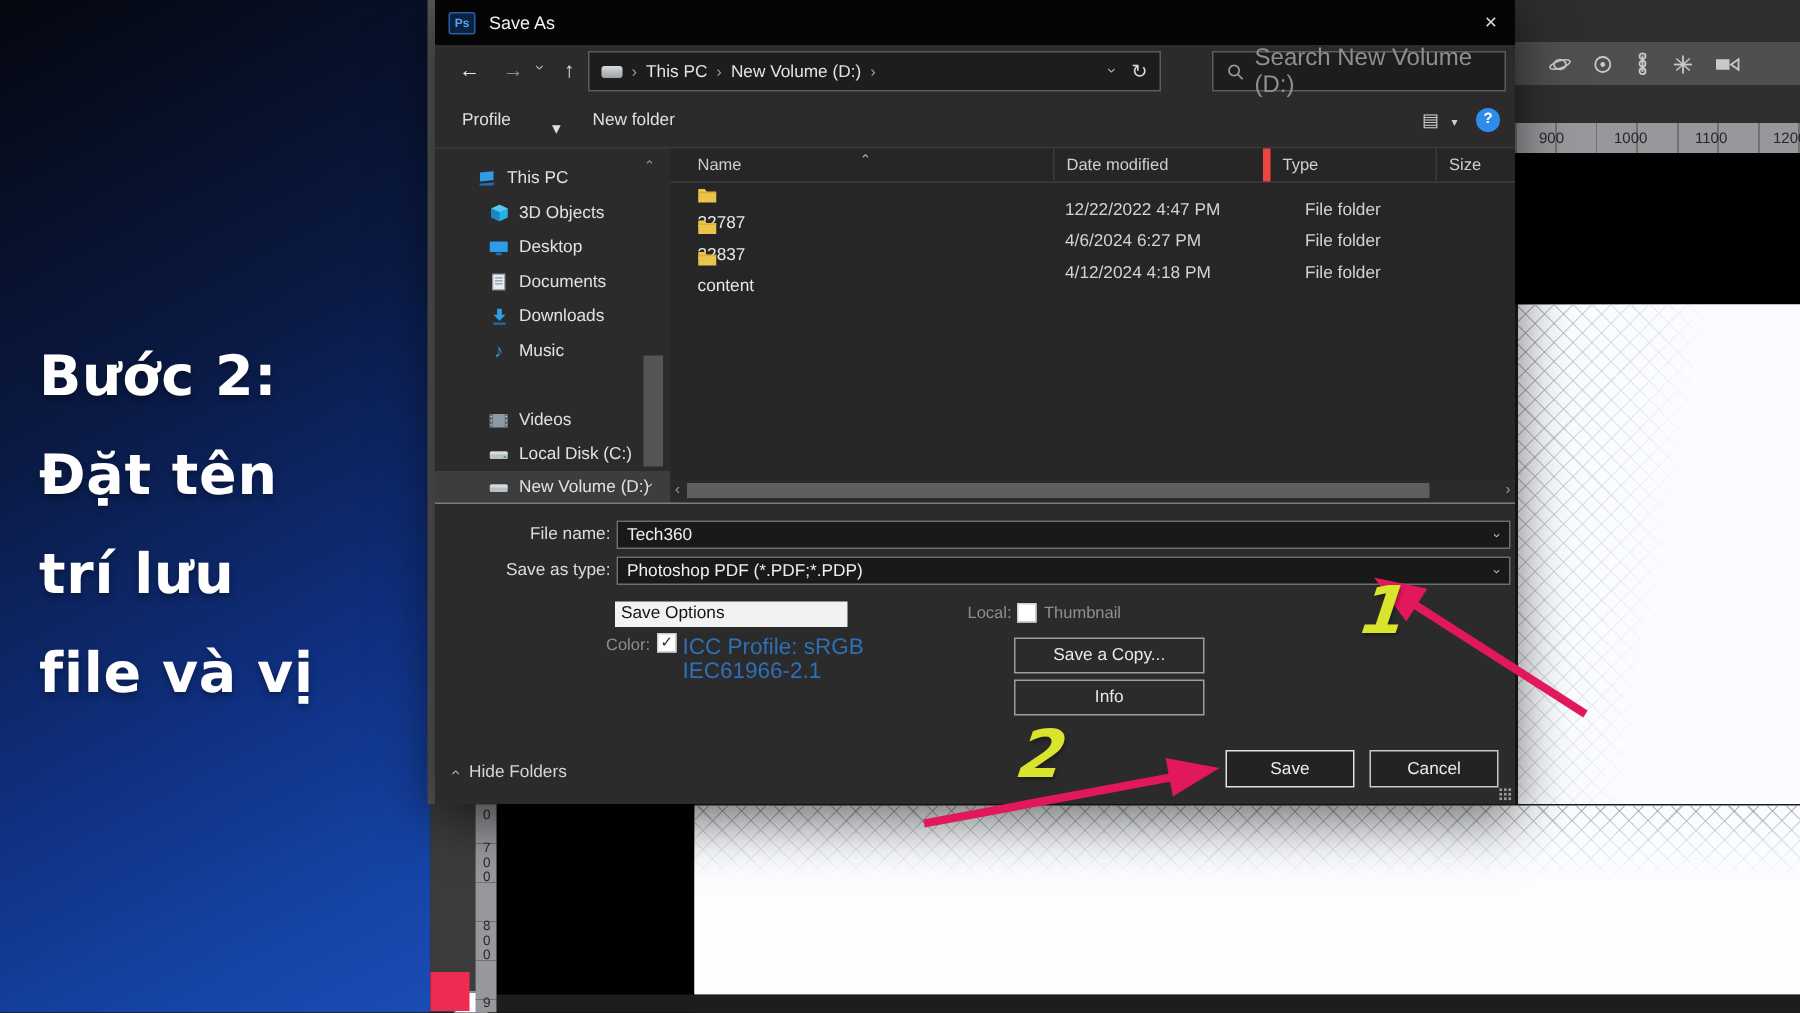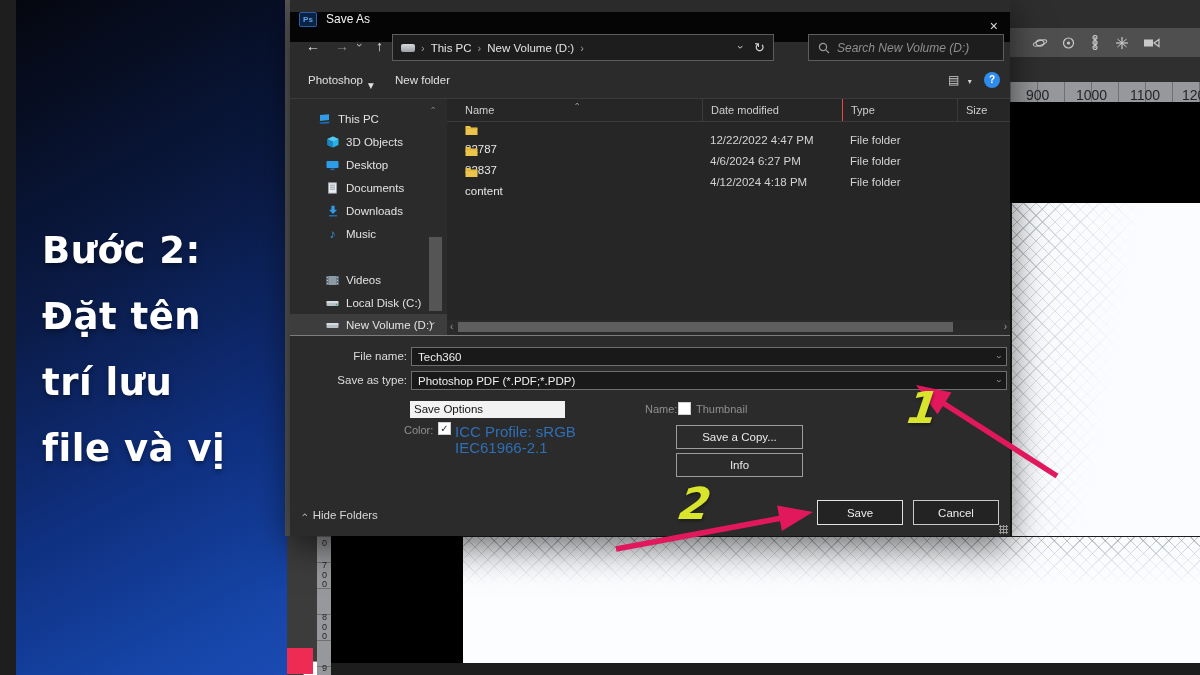--- a/index.html
+++ b/index.html
@@ -2,37 +2,37 @@
 <html><head>
 <meta charset="utf-8">
 <style>
   * { margin:0; padding:0; box-sizing:border-box; }
   body { background:#111; }
   .screen { position:relative; width:1200px; height:675px; overflow:hidden;
             font-family:"Liberation Sans", sans-serif; background:#1e1e1e; color:#e6e6e6; }
   .abs { position:absolute; }
 
   
-  .blue-panel { left:16px; top:0; width:287px; height:675px;
+  .blue-panel { left:0; top:0; width:287px; height:675px;
     background:linear-gradient(152deg,#05070f 0%,#0a1a44 38%,#0f2f7e 66%,#1544a6 88%,#1b4cb4 100%); }
   .step-text { left:26px; top:218px; width:250px; }
   .step-line { display:block; font-family:"DejaVu Sans", sans-serif; font-weight:800;
     font-size:37px; line-height:66px; color:#ffffff; letter-spacing:.5px;
     text-shadow:0 3px 5px rgba(0,0,0,.35); white-space:nowrap; }
 
   
   .ps-sliver { left:285px; top:0; width:5px; height:536px; background:#595959; }
   .ps-topbar1 { left:1010px; top:0; width:190px; height:28px; background:#2e2e2e; }
   .ps-optionsbar { left:1010px; top:28px; width:190px; height:29px; background:#4f4f4f;
     display:flex; align-items:center; gap:13px; padding-left:22px; }
   .ps-optionsbar svg { display:block; }
   .ps-topbar2 { left:1010px; top:57px; width:190px; height:25px; background:#2f2f2f; }
   .ruler-h { left:1010px; top:82px; width:190px; height:20px; background:#97989b;
     background-image:repeating-linear-gradient(to right, rgba(40,40,40,.35) 0 1px, transparent 1px 27px); }
-  .ruler-h .tick { position:absolute; top:5px; font-size:14px; color:#26262a; }
+  .ruler-h .tick { position:absolute; top:5px; font-size:10px; color:#26262a; }
   .canvas-black-right { left:1010px; top:102px; width:190px; height:101px; background:#000; }
 
   .crosshatch { background-color:#fafbfd;
     background-image:
       repeating-linear-gradient(45deg, rgba(125,132,145,.5) 0 1px, transparent 1px 9px),
       repeating-linear-gradient(-45deg, rgba(125,132,145,.5) 0 1px, transparent 1px 9px); }
   .canvas-right { left:1012px; top:203px; width:188px; height:333px; }
   .canvas-right .fade { position:absolute; inset:0;
     background:linear-gradient(100deg, rgba(250,252,255,0) 0px, rgba(250,252,255,.55) 55px, #fafcff 130px); }
   .canvas-bottom { left:463px; top:537px; width:737px; height:126px; }
@@ -46,42 +46,42 @@
     background-image:repeating-linear-gradient(to bottom, rgba(40,40,40,.35) 0 1px, transparent 1px 26px); }
   .vtick { position:absolute; left:3px; width:9px; font-size:9px; line-height:9.5px;
     color:#26262a; word-break:break-all; text-align:center; }
 
   .swatch-bg-big { left:303px; top:661px; width:22px; height:22px; background:#fff; border:1px solid #888; }
   .swatch-fg-big { left:287px; top:648px; width:26px; height:26px; background:#ee2b52; }
 
   
   .dialog { left:290px; top:0; width:720px; height:536px; background:#2b2b2b;
     box-shadow:0 10px 34px rgba(0,0,0,.6); font-size:11.5px; }
-  .titlebar { position:absolute; left:0; top:12px; width:720px; height:30px; background:#050505;
-    display:flex; }
+  .titlebar { position:absolute; left:0; top:0; width:720px; height:30px; background:#050505;
+    display:flex; align-items:center; }
   .ps-badge { margin-left:9px; width:18px; height:15px; background:#0b2342; border:1px solid #2a5ea8;
     border-radius:2px; color:#5ea3ef; font-size:8px; font-weight:bold; text-align:center; line-height:13px; }
   .title-text { margin-left:9px; font-size:12px; color:#f1f1f1; }
   .close-x { position:absolute; right:12px; top:6px; font-size:14px; color:#dcdcdc; cursor:default; }
 
   .navrow { position:absolute; left:0; top:30px; width:720px; height:35px; }
   .navbtn { position:absolute; top:8px; font-size:14px; color:#e8e8e8; }
   .chev { display:inline-block; color:#b9b9b9; }
   .rot-down { transform:rotate(90deg); }
   .rot-up { transform:rotate(-90deg); }
   .addressbar { position:absolute; left:102px; top:4px; width:382px; height:27px; background:#1d1d1d;
     border:1px solid #5c5c5c; display:flex; align-items:center; font-size:11.5px; color:#e3e3e3; }
   .crumb-sep { color:#9f9f9f; font-size:11px; margin:0 6px; }
   .drive-mini { width:14px; height:8px; margin-left:8px; background:linear-gradient(#d7dade,#9aa0a6);
     border-radius:2px; }
   .addr-right { position:absolute; right:30px; top:6px; }
   .refresh { position:absolute; right:8px; top:5px; font-size:13px; color:#d7d7d7; }
   .searchbox { position:absolute; left:518px; top:4px; width:196px; height:27px; background:#1d1d1d;
     border:1px solid #5c5c5c; display:flex; align-items:center; gap:7px; padding-left:9px; }
-  .search-ph { color:#8f8f8f; font-size:12px;font-style:italic; }
+  .search-ph { color:#8f8f8f; font-size:16px; }
 
   .toolrow { position:absolute; left:0; top:65px; width:720px; height:34px; border-bottom:1px solid #3a3a3a; }
   .toolrow .lbl { position:absolute; top:9px; color:#e0e0e0; font-size:11.5px; }
   .caret { font-size:8px; color:#cfcfcf; margin-left:5px; }
   .viewicon { position:absolute; left:658px; top:8px; color:#cfcfcf; font-size:12px; }
   .help-circle { position:absolute; left:694px; top:7px; width:16px; height:16px; border-radius:50%;
     background:#2f8ceb; color:#fff; font-size:10px; font-weight:bold; text-align:center; line-height:16px; }
 
   .sidebar { position:absolute; left:0; top:99px; width:157px; height:235px; }
   .side-item { position:absolute; left:0; width:157px; height:22px; display:flex; align-items:center;
@@ -92,28 +92,28 @@
   .side-scroll-up { position:absolute; left:141px; top:4px; color:#9a9a9a; font-size:9px; }
   .side-thumb { position:absolute; left:139px; top:138px; width:13px; height:74px; background:#555; }
   .side-scroll-dn { position:absolute; left:141px; top:219px; color:#cfcfcf; font-size:10px; }
 
   .filelist { position:absolute; left:157px; top:99px; width:563px; height:235px; background:#262626; }
   .fl-head { position:absolute; left:0; top:0; width:563px; height:23px; display:flex;
     color:#cfcfcf; font-size:11px; border-bottom:1px solid #3c3c3c; }
   .fl-head > div { padding-top:5px; }
   .col-name { width:255px; padding-left:18px; }
   .col-date { width:140px; padding-left:8px; border-left:1px solid #3c3c3c; }
-  .col-type { width:115px; padding-left:8px; border-left:1px solid #ef4444; }
+  .col-type { width:115px; padding-left:8px; border-left:5px solid #ef4444; }
   .col-size { width:53px;  padding-left:8px; border-left:1px solid #3c3c3c; }
   .sort-chev { position:absolute; left:128px; top:0px; font-size:9px; color:#bdbdbd; }
   .fl-row { position:absolute; left:0; width:563px; height:21px; display:flex; align-items:center;
     font-size:11.5px; color:#e6e6e6; }
   .fl-row .cell-name { width:255px; padding-left:18px; display:flex; align-items:flex-start; gap:7px;flex-direction:column; }
   .fl-row .cell-date { width:140px; padding-left:8px; color:#d3d3d3; }
-  .fl-row .cell-type { width:115px; padding-left:8px; color:#d3d3d3; }
+  .fl-row .cell-type { width:115px; padding-left:8px; color:#d3d3d3;margin-left:20px; }
 
   .hscroll { position:absolute; left:157px; top:320px; width:563px; height:14px; background:#2a2a2a; }
   .hscroll .btn { position:absolute; top:1px; color:#9a9a9a; font-size:10px; }
   .hscroll .thumb { position:absolute; left:11px; top:2px; width:495px; height:10px; background:#5f5f5f; }
 
   .pane-sep { position:absolute; left:0; top:335px; width:720px; height:1px; background:#7d7d7d; }
   .bottompane { position:absolute; left:0; top:336px; width:720px; height:200px; background:#2b2b2b;text-decoration:underline; }
   .fieldlabel { position:absolute; width:117px; text-align:right; color:#dcdcdc; font-size:11.5px; }
   .combo { position:absolute; left:121px; width:596px; height:19px; background:#191919;
     border:1px solid #6e6e6e; display:flex; align-items:center; padding-left:6px; font-size:11.5px; color:#efefef; }
@@ -254,21 +254,21 @@
       <div class="searchbox">
         <svg width="12" height="12" viewBox="0 0 12 12">
             <circle cx="5" cy="5" r="3.6" fill="none" stroke="#9a9a9a" stroke-width="1.2"></circle>
             <line x1="7.8" y1="7.8" x2="11" y2="11" stroke="#9a9a9a" stroke-width="1.2"></line>
           </svg>
         <span class="search-ph">Search New Volume (D:)</span>
       </div>
     </div>
 
     <div class="toolrow">
-      <span class="lbl" style="left:18px"><span>Photoshop</span></span>
+      <span class="lbl" style="left:18px"><span>Profile</span></span>
       <span class="lbl caret" style="left:73px; top:13px">▾</span>
       <span class="lbl" style="left:105px">New folder</span>
       <span class="viewicon">▤ <span class="caret">▾</span></span>
       <span class="help-circle">?</span>
     </div>
 
     <div class="sidebar">
       <div class="side-item pad0" style="top:9px">
         <span class="ico">
             <svg width="13" height="12" viewBox="0 0 13 12">
@@ -419,21 +419,21 @@
         <span>Tech360</span>
         <span class="dd chev rot-down">›</span>
       </div>
       <span class="fieldlabel" style="top:38px">Save as type:</span>
       <div class="combo" style="top:35px">
         <span>Photoshop PDF (*.PDF;*.PDP)</span>
         <span class="dd chev rot-down">›</span>
       </div>
 
       <div class="saveopt-box">Save Options</div>
-      <span class="dimlbl" style="left:355px; top:67px">Name:</span>
+      <span class="dimlbl" style="left:355px; top:67px">Local:</span>
       <span class="cb" style="left:388px; top:66px"></span>
       <span class="dimlbl" style="left:406px; top:67px">Thumbnail</span>
 
       <span class="dimlbl" style="left:114px; top:88px">Color:</span>
       <span class="cb" style="left:148px; top:86px">
           <span class="tick">✓</span>
         </span>
       <span class="icc" style="top:87px">ICC Profile: sRGB</span>
       <span class="icc" style="top:103px">IEC61966-2.1</span>
 

